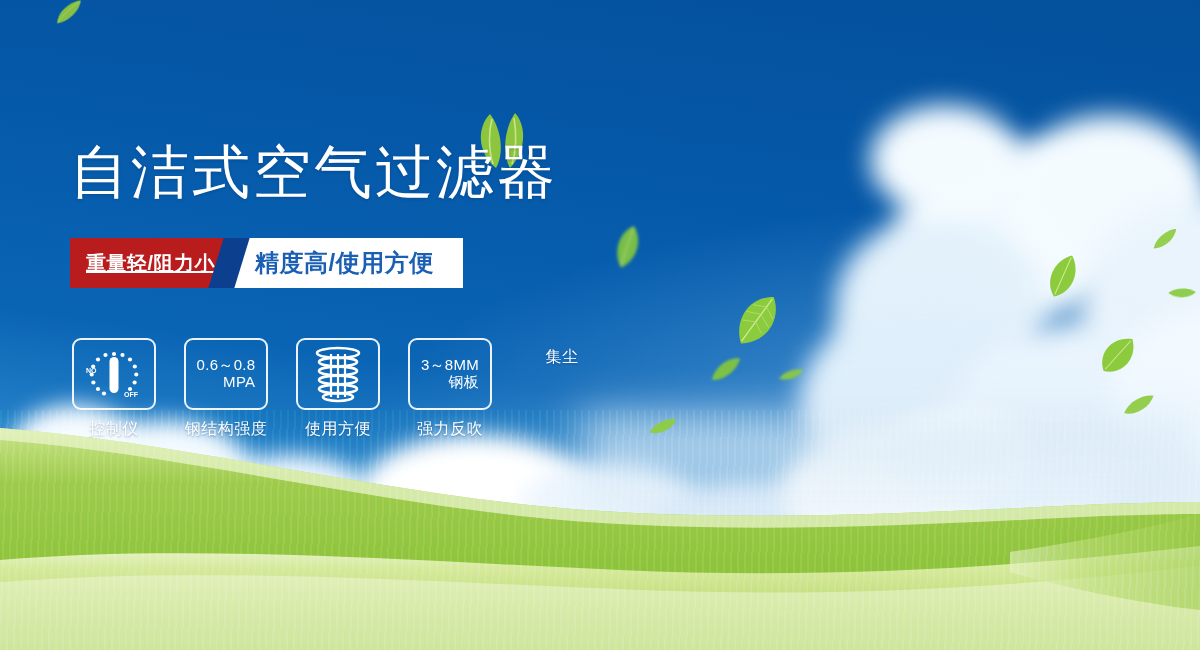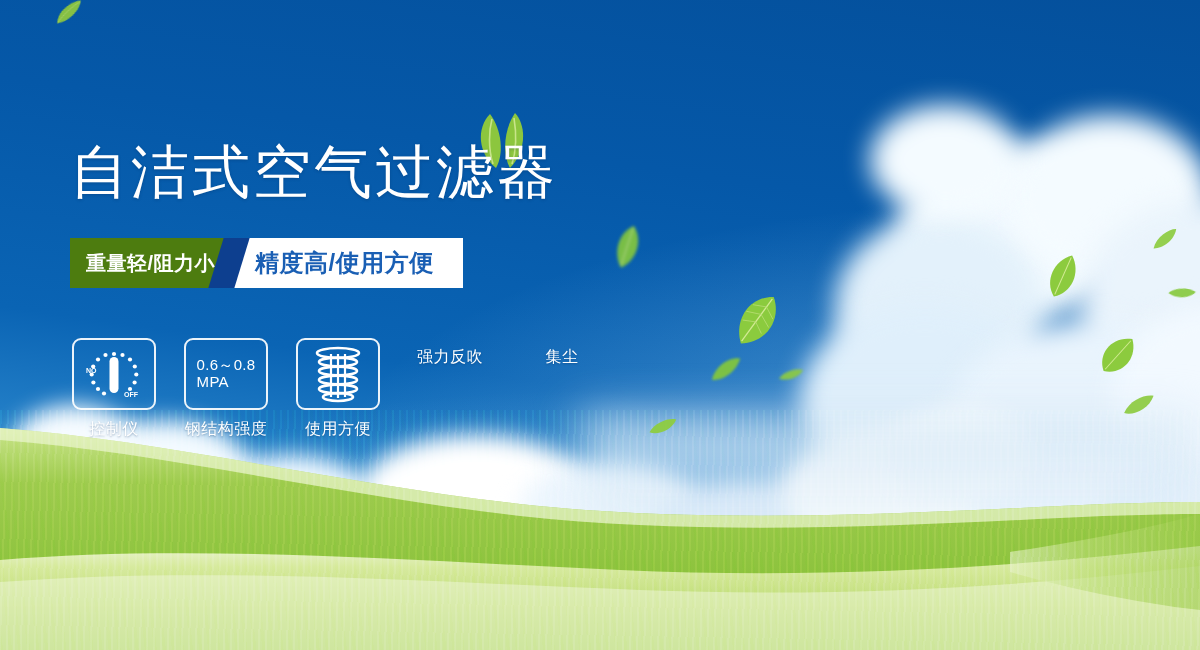--- a/index.html
+++ b/index.html
@@ -97,26 +97,27 @@
   .sprout{position:absolute;left:466px;top:108px;width:72px;height:62px;}
 
   
   .subbar{
     position:absolute;left:70px;top:238px;
     width:393px;height:50px;
     display:flex;
   }
   .sub-left{
     position:relative;
-    background:#4d7c0f;
+    background:#b91c1c;
     color:#ffffff;
     display:flex;align-items:center;
     padding:0 14px 0 16px;
     font-size:20px;font-weight:700;letter-spacing:.5px;
     z-index:1;
+    text-decoration:underline;
   }
   .sub-left::after{
     content:"";
     position:absolute;right:-13px;top:0;
     width:26px;height:100%;
     background:#0d3f8f;
     transform:skewX(-17deg);
   }
   .sub-right{
     flex:1;
@@ -138,21 +139,21 @@
     width:84px;height:72px;
     border:2px solid rgba(255,255,255,.92);
     border-radius:9px;
     display:flex;flex-direction:column;
     align-items:center;justify-content:center;
     color:#fff;
     position:relative;
     overflow:hidden;
   }
   .tile-text{
-    text-align:left;line-height:1.12;
+    text-align:right;line-height:1.12;
     font-size:15px;font-weight:400;letter-spacing:.3px;
     white-space:pre-line;
   }
   .feat-label{
     margin-top:9px;
     font-size:16px;color:#ffffff;
     letter-spacing:.5px;white-space:nowrap;
     text-shadow:0 1px 2px rgba(0,40,90,.35);
   }
   .tile svg{display:block;}
@@ -373,20 +374,24 @@
             <line x1="21" y1="9" x2="21" y2="52"></line>
             <line x1="28" y1="9" x2="28" y2="53"></line>
             <line x1="35" y1="9" x2="35" y2="52"></line>
           </g>
         </svg>
       </div>
       <div class="feat-label">使用方便</div>
     </div>
 
     <div class="feature">
+      <div class="tile">
+        <div class="tile-text">3～8MM
+钢板</div>
+      </div>
       <div class="feat-label">强力反吹</div>
     </div>
 
     <div class="feature">
       <div class="feat-label">集尘</div>
     </div>
 
   </div>
 </div>
 

